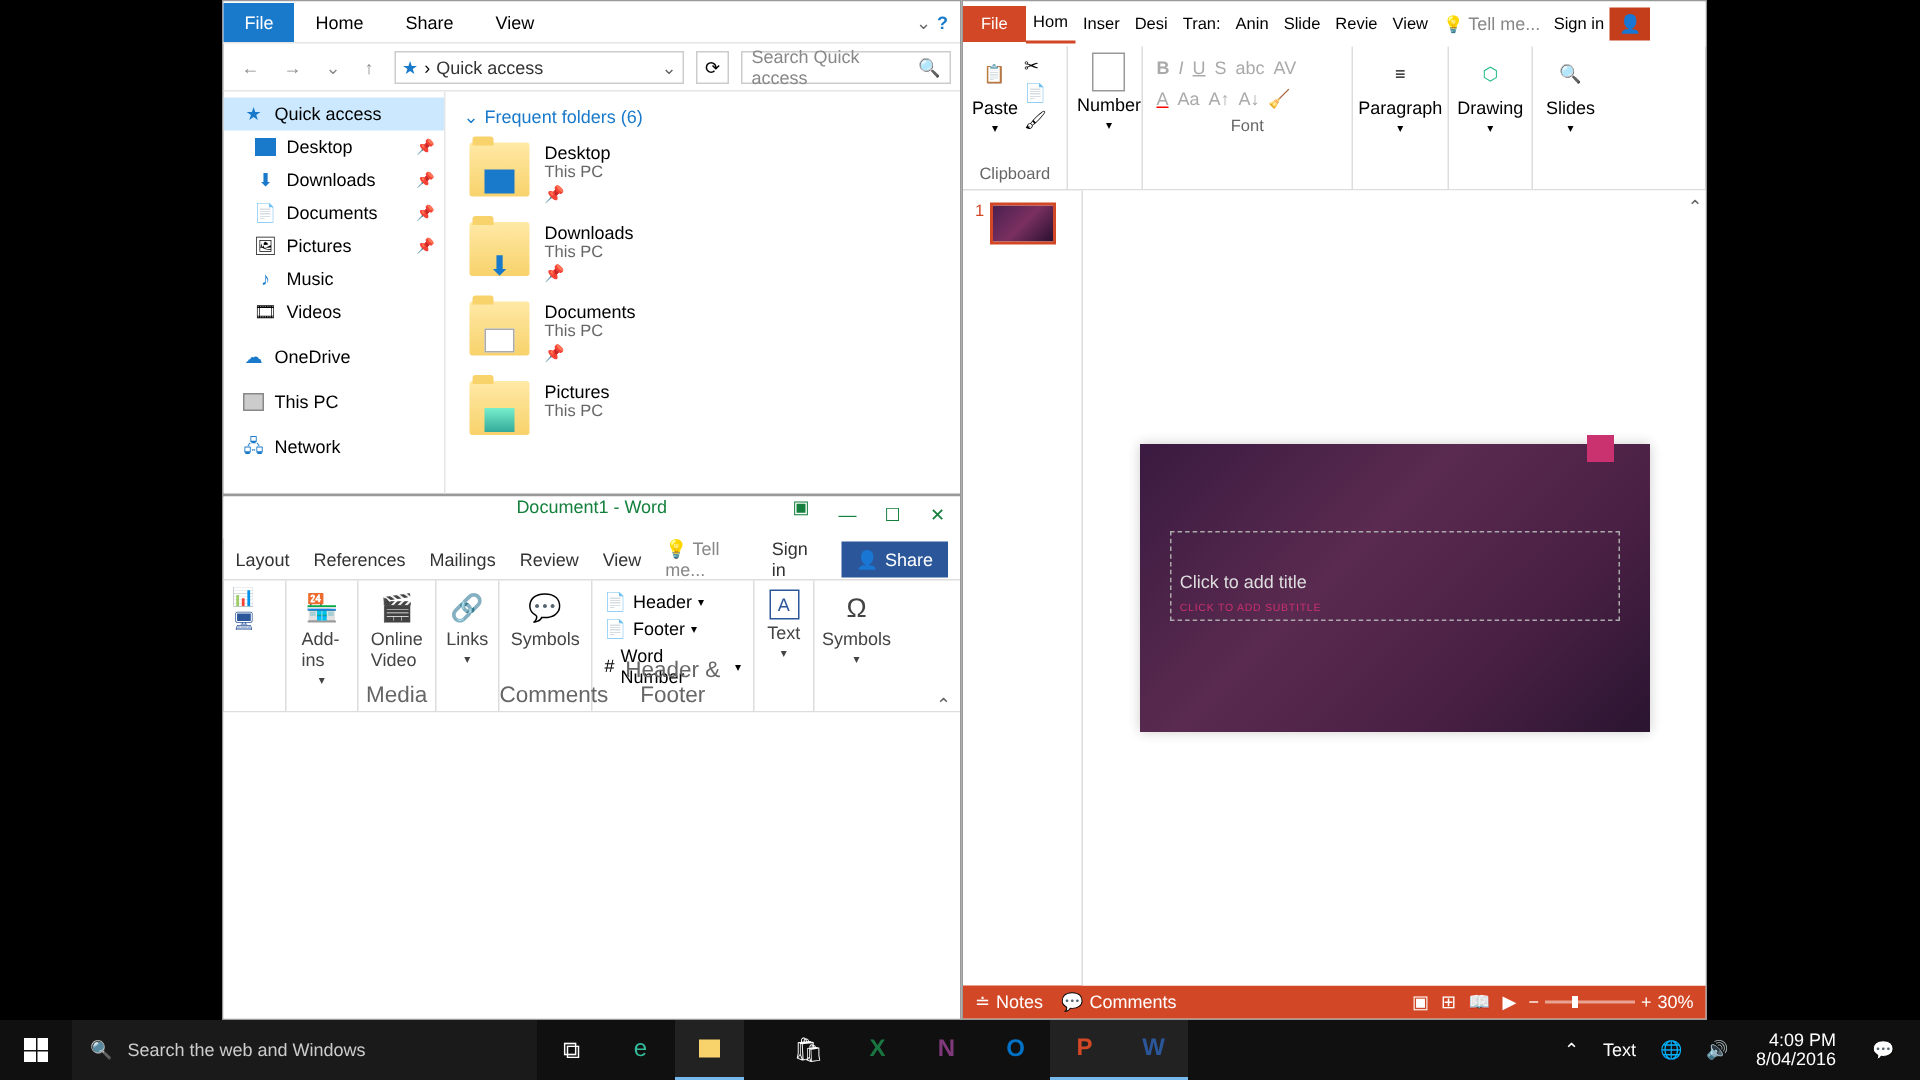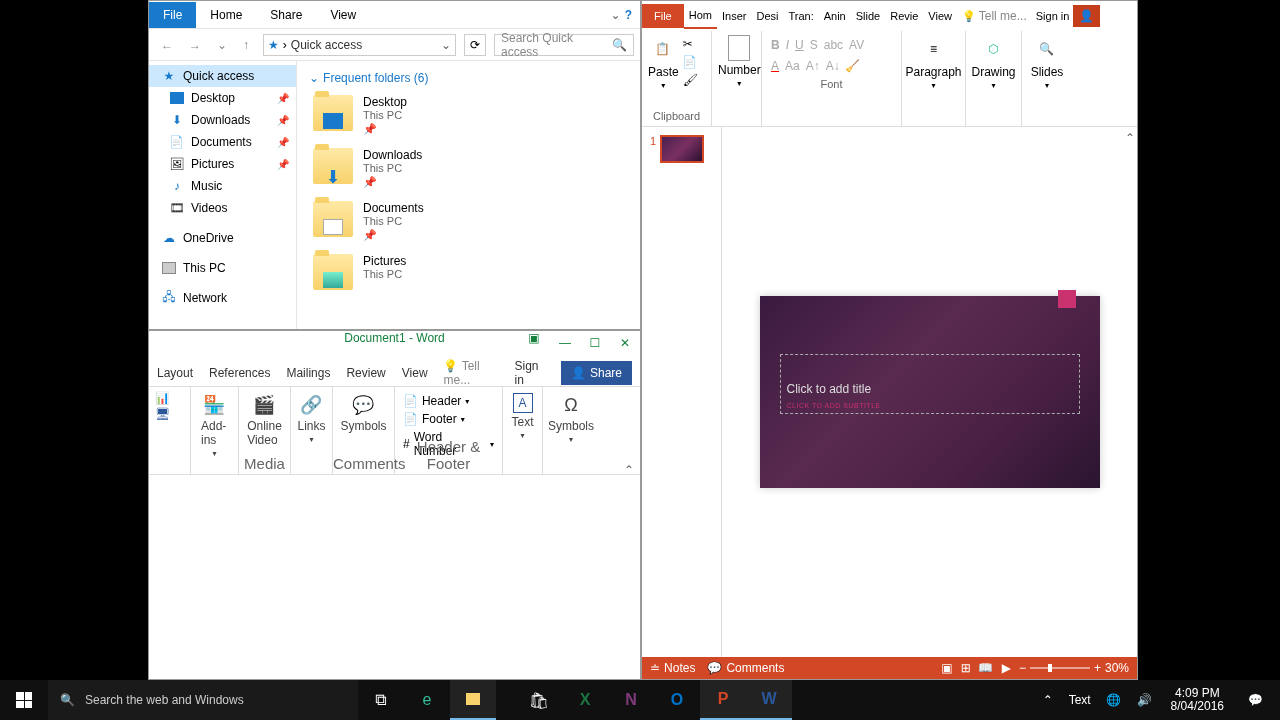--- a/index.html
+++ b/index.html
@@ -92,21 +92,21 @@
 .taskbar{position:absolute;left:0;bottom:0;width:1280px;height:40px;background:#101010;display:flex;align-items:center;color:#fff}
 .start{width:48px;height:40px;display:flex;align-items:center;justify-content:center;cursor:pointer}
 .win-logo{width:16px;height:16px;display:grid;grid-template-columns:1fr 1fr;grid-template-rows:1fr 1fr;gap:1px}
 .win-logo div{background:#fff}
 .taskbar-search{flex:0 0 310px;height:40px;display:flex;align-items:center;gap:10px;padding:0 12px;color:#ccc;background:#1a1a1a}
 .taskbar-icons{display:flex;height:40px}
 .taskbar-icon{width:46px;display:flex;align-items:center;justify-content:center;cursor:pointer;font-size:16px}
 .taskbar-icon.active{border-bottom:2px solid #76b9ed;background:rgba(255,255,255,0.08)}
 .taskbar-right{margin-left:auto;display:flex;align-items:center;gap:8px;padding-right:6px}
 .tray-icon{padding:0 4px;cursor:pointer;font-size:12px}
-.clock{text-align:center;font-size:11px;line-height:13px;padding:0 6px}
+.clock{text-align:right;font-size:11px;line-height:13px;padding:0 6px}
 .notif{width:36px;text-align:center}
 
 
 .i-star{color:#1979ca}
 .i-blue{width:14px;height:12px;background:#1979ca}
 .i-folder-mini{width:14px;height:12px;background:#f8d26b}
 .i-music{color:#1979ca}
 .i-drive{width:14px;height:12px;background:#ccc;border:1px solid #888}
 .i-network{color:#1979ca}
 .i-cloud{color:#1979ca}

